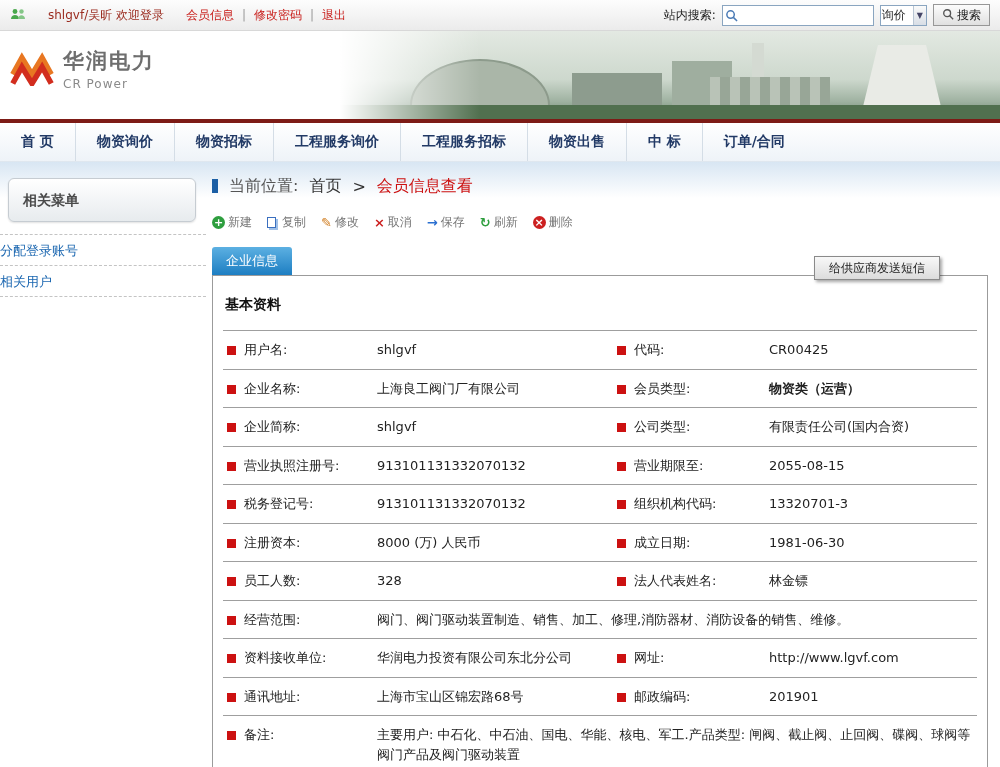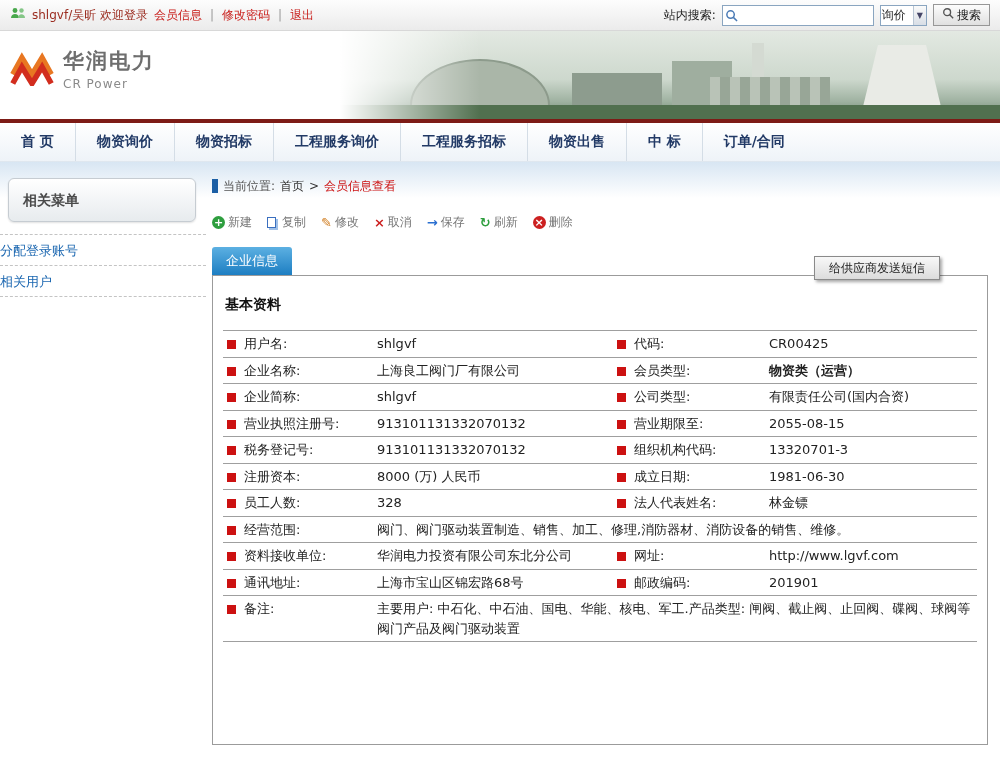--- a/index.html
+++ b/index.html
@@ -1,24 +1,24 @@
 <!DOCTYPE html>
 <html><head>
 <meta charset="utf-8">
 <style>
   *{margin:0;padding:0;box-sizing:border-box}
   html,body{width:1000px;height:767px;overflow:hidden;background:#fff;
     font-family:"DejaVu Sans","Liberation Sans",sans-serif;}
   a{text-decoration:none;cursor:pointer}
-  button{font-family:Liberation Mono, monospace}
+  button{font-family:Liberation Sans, sans-serif}
 
   
   .topbar{height:31px;background:linear-gradient(#fdfdfd,#ebebeb);border-bottom:1px solid #d8d8d8;
     display:flex;justify-content:space-between;align-items:center;padding:0 10px;font-size:12px}
-  .topbar-left{display:flex;align-items:flex-start;gap:6px}
+  .topbar-left{display:flex;align-items:center;gap:22px}
   .welcome{color:#9a2b1f}
   .topbar-links{display:flex;align-items:center;gap:8px}
   .topbar-links .tblink{color:#c9201d}
   .topbar-links .sep{color:#999}
   .topbar-right{display:flex;align-items:center;gap:6px;color:#222}
   .search-box{display:inline-flex;align-items:center;background:#fff;border:1px solid #8aa5c0;height:21px;width:152px}
   .search-box .mag{margin:0 2px;display:inline-flex}
   .search-input{border:none;outline:none;flex:1;height:17px;font-size:12px;min-width:0}
   .select-box{display:inline-flex;align-items:center;border:1px solid #8aa5c0;background:#fff;height:21px;
     padding-left:1px;gap:7px;font-size:12px;cursor:pointer}
@@ -61,21 +61,21 @@
   .content{display:flex;height:604px;background:linear-gradient(#d8e6f3,#ffffff 36px)}
   .sidebar{width:206px;flex:none;padding-top:14px}
   .menu-box{margin:2px 10px 8px 8px;height:44px;line-height:42px;padding-left:14px;font-size:14px;font-weight:bold;
     color:#4a4a4a;background:linear-gradient(#ffffff,#e7ebee);border:1px solid #c6ccd2;border-radius:6px;
     box-shadow:0 1px 2px rgba(0,0,0,.12)}
   .menu-list{list-style:none;margin-top:12px;border-top:1px dashed #c4c4c4}
   .menu-list li{height:31px;line-height:31px;font-size:13px;color:#1a66b0;
     border-bottom:1px dashed #c4c4c4;cursor:pointer}
   .main{flex:1;padding:12px 12px 0 6px;position:relative}
 
-  .breadcrumb{display:flex;align-items:center;gap:5px;height:24px;font-size:12px;color:#555}
+  .breadcrumb{display:flex;align-items:center;gap:11px;height:24px;font-size:16px;color:#555}
   .bc-mark{width:6px;height:14px;background:#1c5fa5;display:inline-block}
   .bc-home{color:#333}
   .bc-sep{color:#333}
   .bc-current{color:#cc1111}
 
   .toolbar{display:flex;align-items:center;gap:15px;margin:16px 0 2px;font-size:12px;color:#777}
   .tool{display:inline-flex;align-items:center;gap:3px;cursor:pointer}
   .ic{display:inline-block}
   .ic-circle{width:13px;height:13px;border-radius:50%;color:#fff;font-size:11px;line-height:13px;
     text-align:center;font-weight:bold}
@@ -94,21 +94,21 @@
   .sms-btn{position:absolute;right:48px;bottom:-5px;z-index:3;height:24px;padding:0 14px;font-size:12px;
     background:linear-gradient(#f8f8f8,#dcdcdc);border:1px solid #8a8a8a;box-shadow:2px 2px 3px rgba(0,0,0,.35);
     cursor:pointer;color:#222}
 
   .panel{border:1px solid #9b9b9b;background:#fff;min-height:470px;padding:6px 10px}
   .section-title{font-size:14px;font-weight:bold;color:#111;padding:14px 2px 16px}
   .profile{width:100%;border-collapse:collapse;font-size:13px;color:#222}
   .profile col.c1{width:150px}
   .profile col.c2{width:240px}
   .profile col.c3{width:152px}
-  .profile td{padding:3px 4px;vertical-align:top;line-height:1.5}
+  .profile td{padding:9px 4px;vertical-align:top;line-height:1.5}
   .profile tr{border-bottom:1px solid #9f9f9f}
   .profile tr:first-child{border-top:1px solid #9f9f9f}
   .lbl{white-space:nowrap}
   .sq{display:inline-block;width:9px;height:9px;background:#cc1111;margin-right:8px;vertical-align:middle}
   .val.strong{font-weight:bold}
 </style>
 </head>
 <body>
 
 <div class="page">

